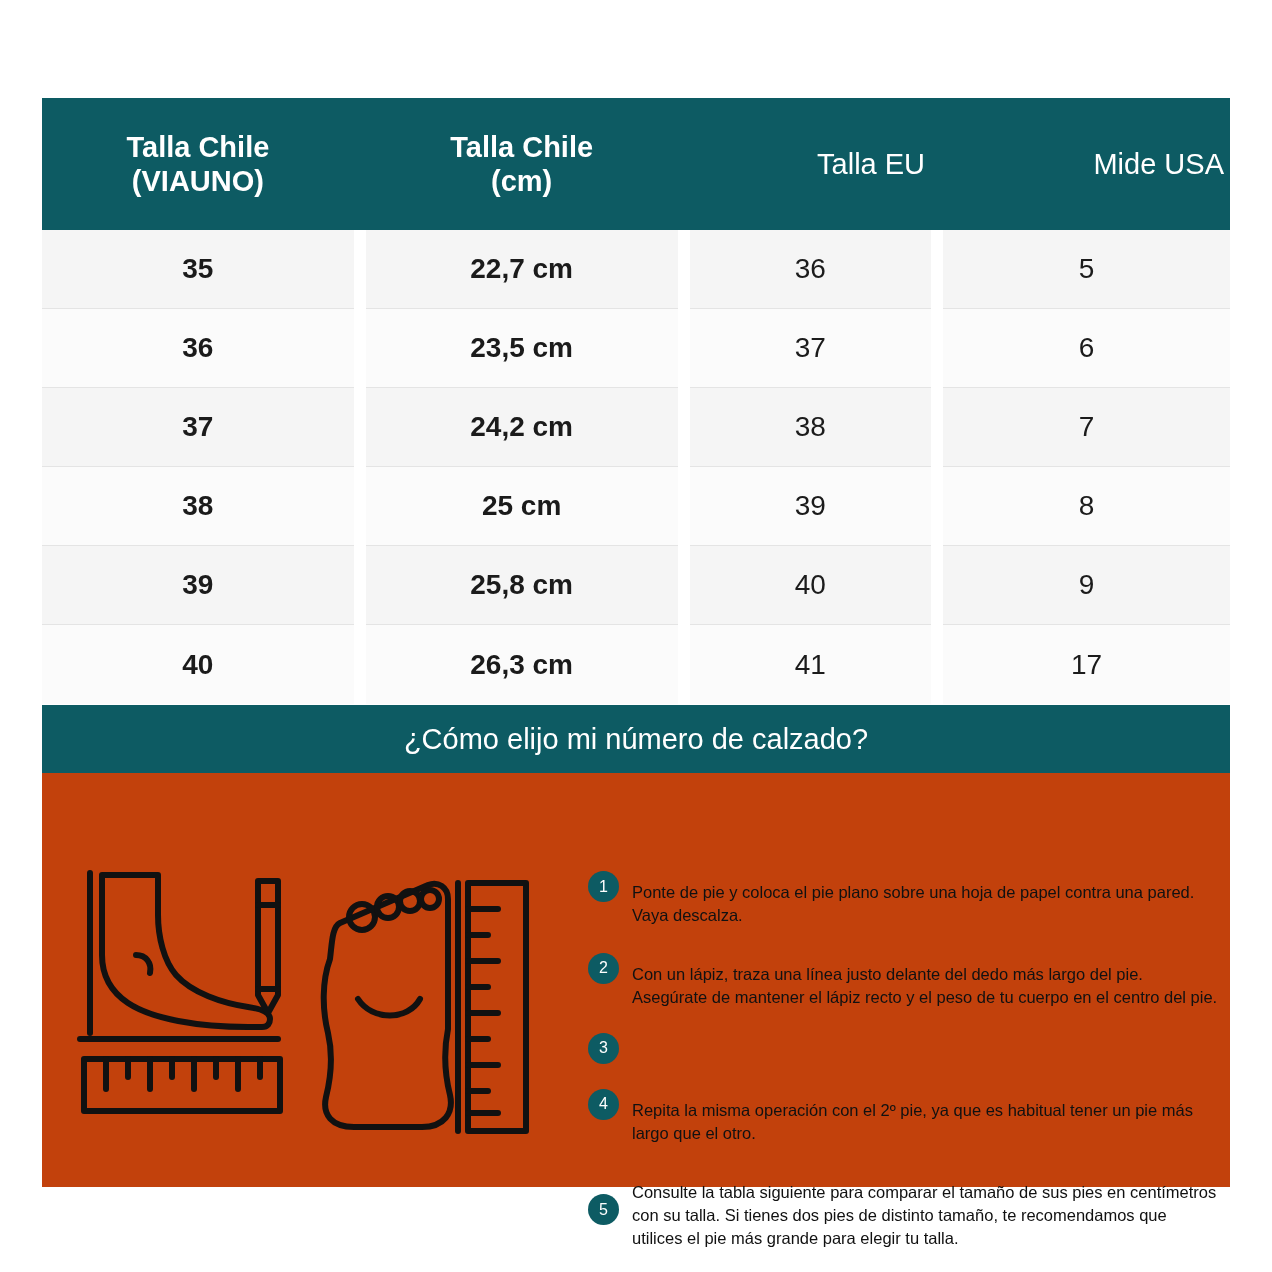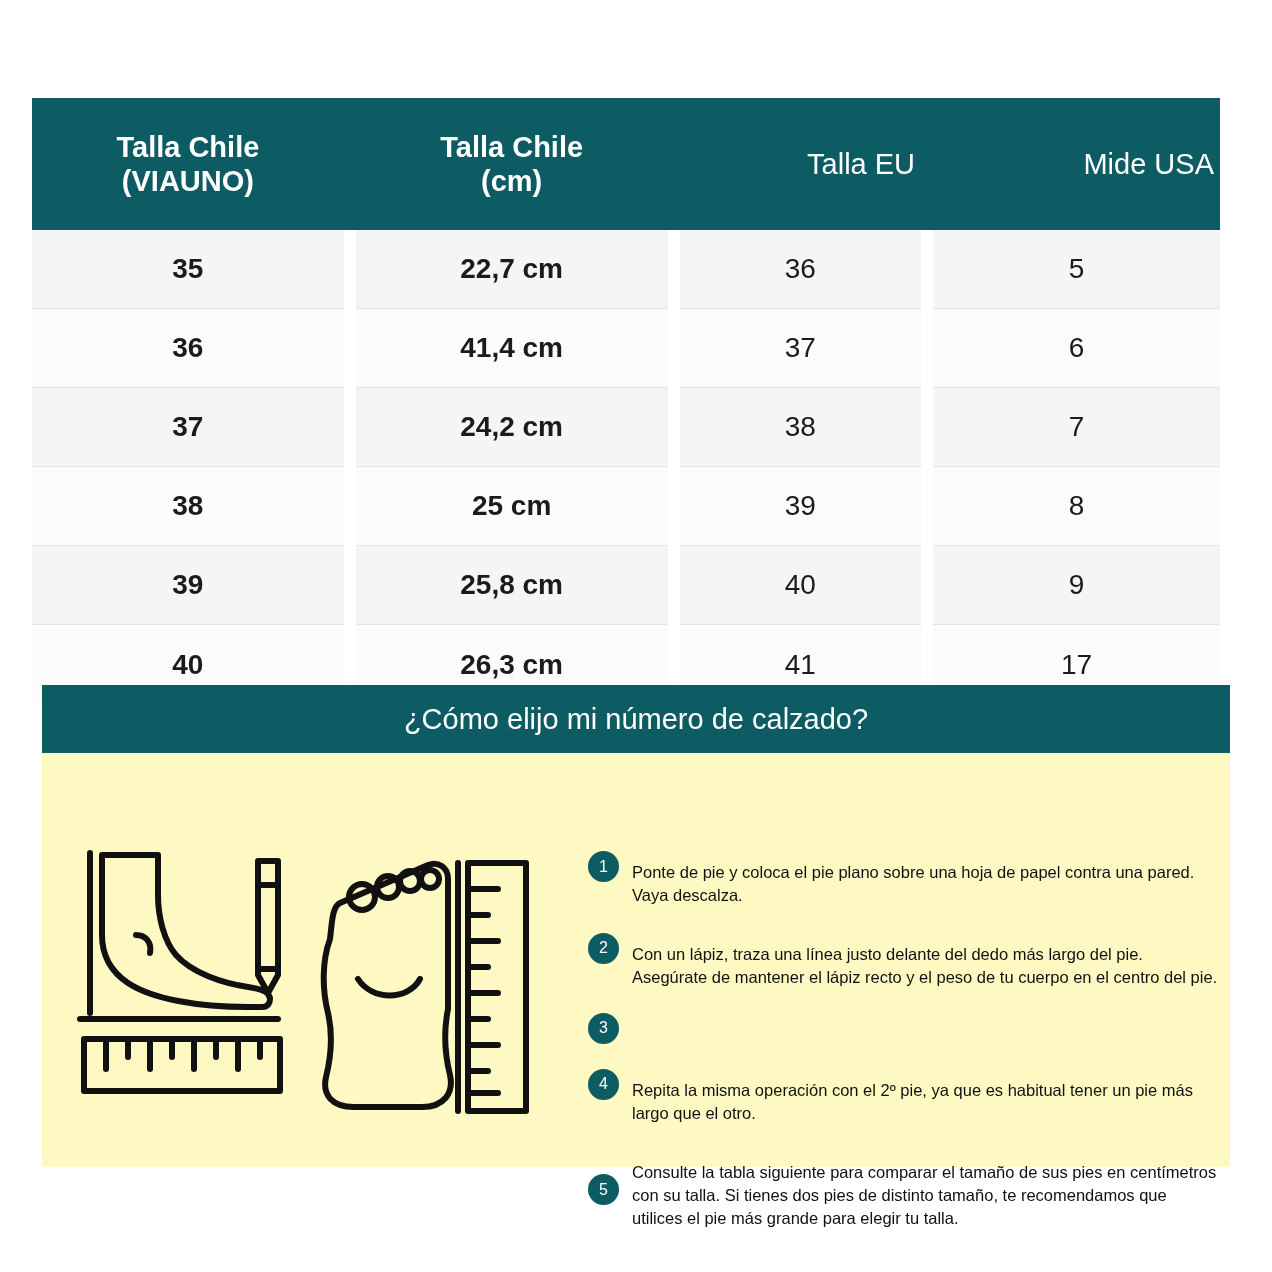--- a/index.html
+++ b/index.html
@@ -14,21 +14,21 @@
   .page {
     position: relative;
     width: 1272px;
     height: 1272px;
     background: #ffffff;
   }
 
   
   .size-table {
     position: absolute;
-    left: 32px;
+    left: 42px;
     top: 98px;
     width: 1188px;
     border-collapse: separate;
     border-spacing: 0;
   }
   .size-table th {
     background: #0d5b63;
     color: #ffffff;
     font-weight: 700;
     vertical-align: middle;
@@ -61,24 +61,24 @@
   .size-table tbody tr td {
     border-bottom: 1px solid #e4e4e4;
   }
   .size-table tbody tr:last-child td { border-bottom: none; }
   .size-table td.col-sep { background: #ffffff !important; border-bottom: none; }
 
   
   .how-panel {
     position: absolute;
     left: 42px;
-    top: 685px;
+    top: 705px;
     width: 1188px;
     height: 482px;
-    background: #fef9c3;
+    background: #c2410c;
   }
   .how-header {
     height: 68px;
     background: #0d5b63;
     color: #ffffff;
     display: flex;
     align-items: center;
     justify-content: center;
     font-size: 29px;
     font-weight: 400;
@@ -163,21 +163,21 @@
         <td class="col-sep"></td>
         <td class="c2">22,7 cm</td>
         <td class="col-sep"></td>
         <td class="c3">36</td>
         <td class="col-sep"></td>
         <td class="c4">5</td>
       </tr>
       <tr class="even">
         <td class="c1">36</td>
         <td class="col-sep"></td>
-        <td class="c2">41,4 cm</td>
+        <td class="c2">23,5 cm</td>
         <td class="col-sep"></td>
         <td class="c3">37</td>
         <td class="col-sep"></td>
         <td class="c4">6</td>
       </tr>
       <tr class="odd">
         <td class="c1">37</td>
         <td class="col-sep"></td>
         <td class="c2">24,2 cm</td>
         <td class="col-sep"></td>

